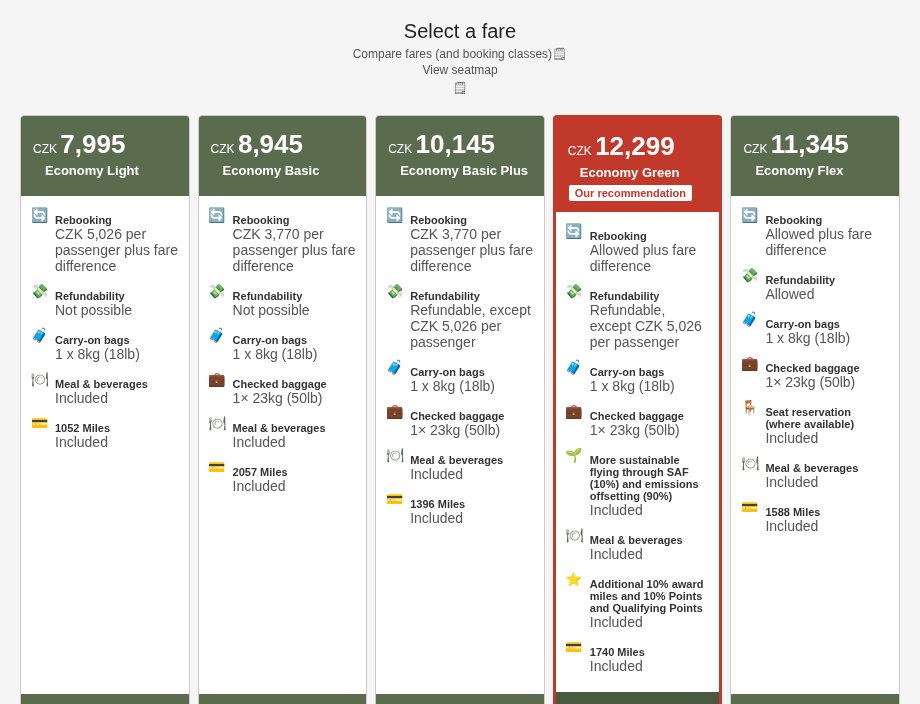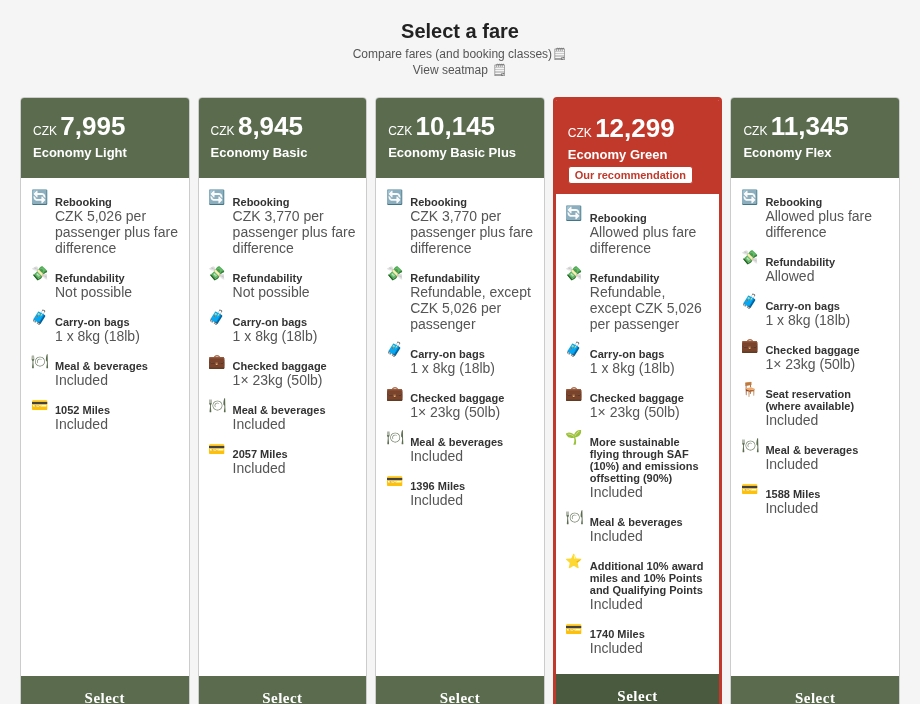--- a/index.html
+++ b/index.html
@@ -8,39 +8,40 @@
       background: #f5f5f5;
       padding: 20px;
       min-height: 704px;
     }
     .page-header {
       text-align: center;
       margin-bottom: 20px;
     }
     .page-title {
       font-size: 20px;
-      font-weight: bold;
+      font-weight: normal;
       color: #222;
       margin-bottom: 4px;
     }
     .page-subtitle {
       font-size: 12px;
       color: #555;
       margin-bottom: 2px;
       display: flex;
       align-items: center;
       justify-content: center;
     }
     .page-subtitle-link {
       font-size: 12px;
       color: #555;
       display: flex;
       align-items: center;
       justify-content: center;
       gap: 4px;
+      flex-direction: column;
     }
     .fare-grid {
       display: flex;
       gap: 8px;
       justify-content: center;
       align-items: stretch;
     }
     .fare-card {
       background: #fff;
       border: 1px solid #ccc;
@@ -64,20 +65,21 @@
     }
     .fare-price {
       font-size: 26px;
       font-weight: bold;
       line-height: 1.1;
     }
     .fare-name {
       font-size: 13px;
       font-weight: bold;
       margin-top: 4px;
+      margin-left: 12px;
     }
     .recommendation-badge {
       background: #fff;
       color: #c0392b;
       font-size: 11px;
       font-weight: bold;
       border: 1.5px solid #c0392b;
       border-radius: 3px;
       padding: 2px 6px;
       margin-top: 4px;

